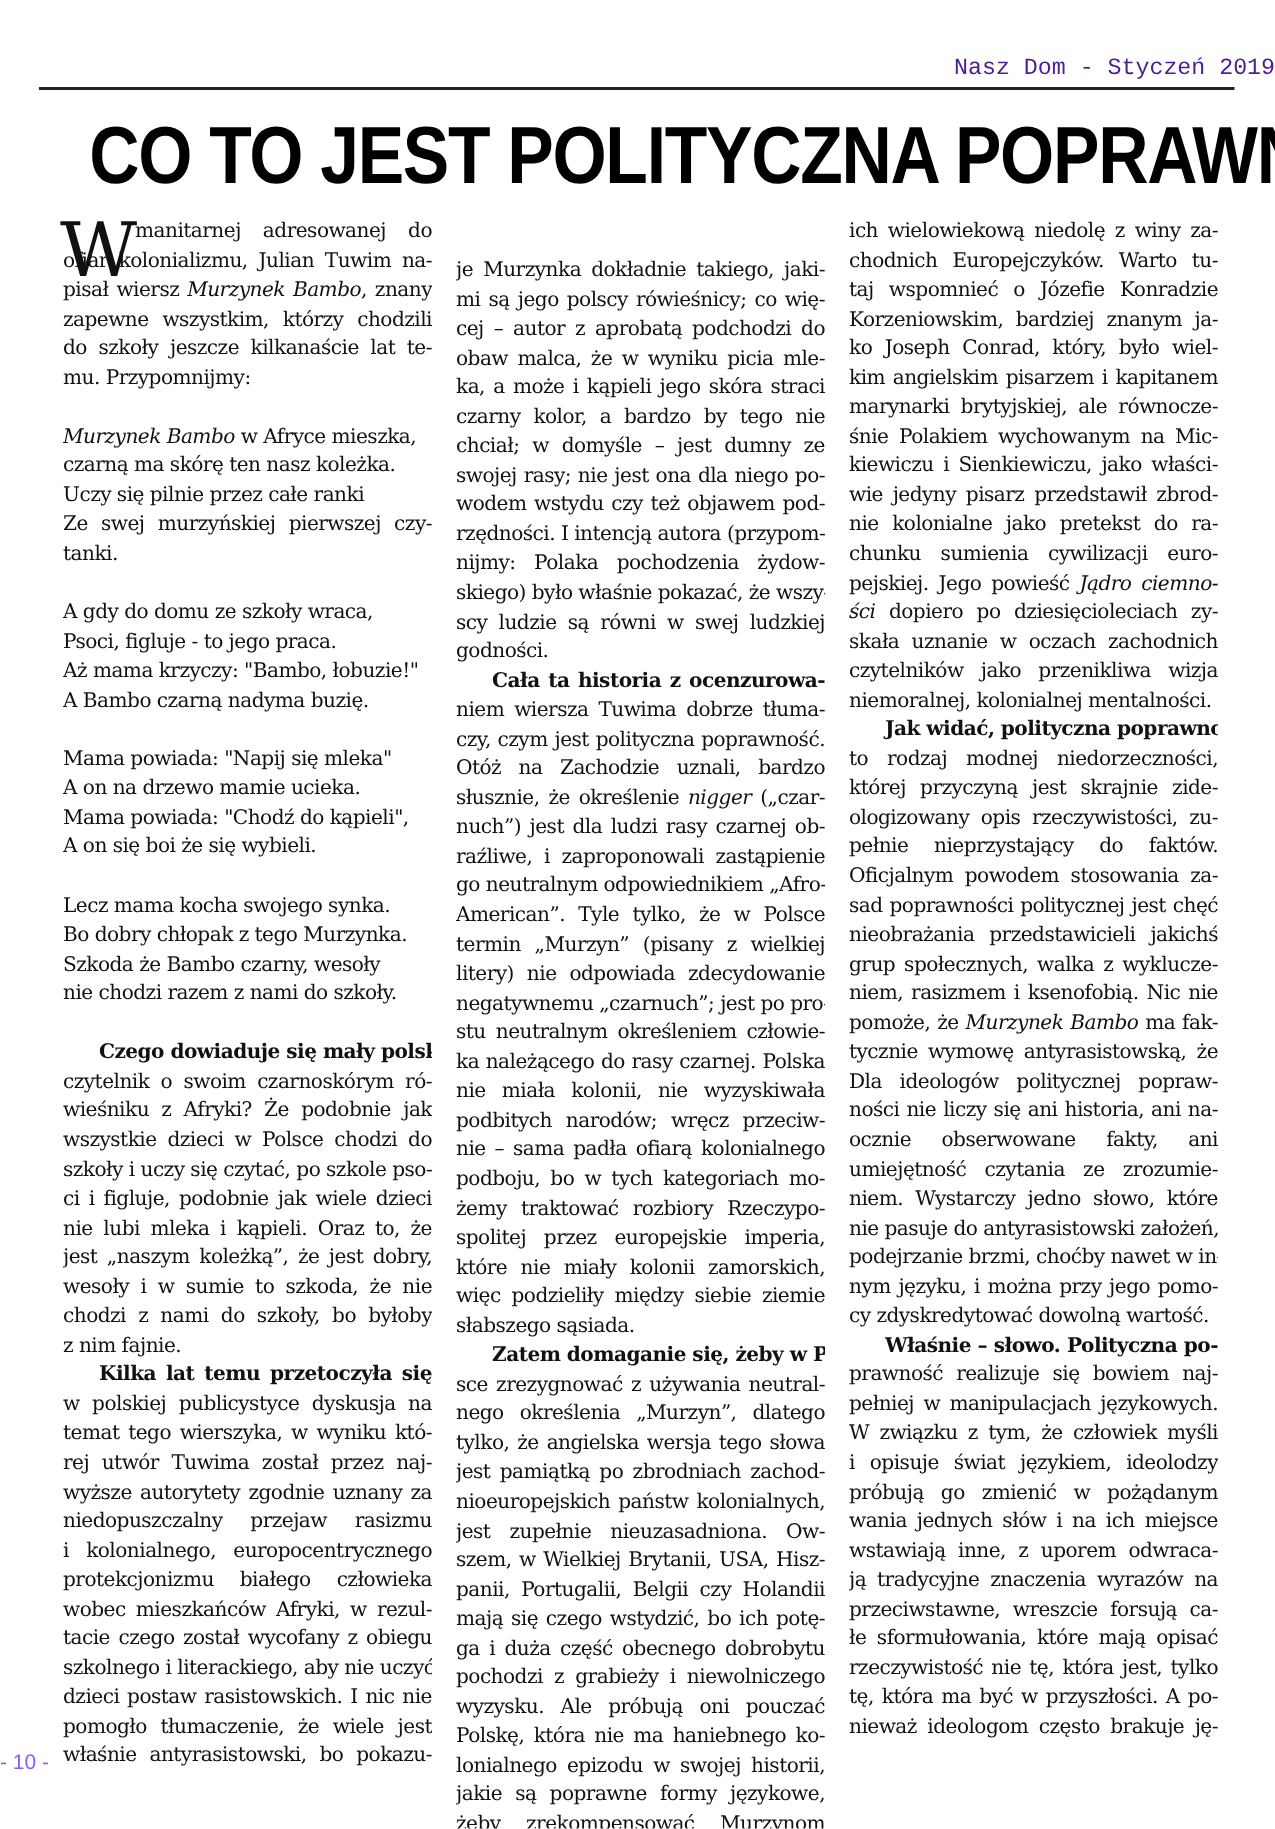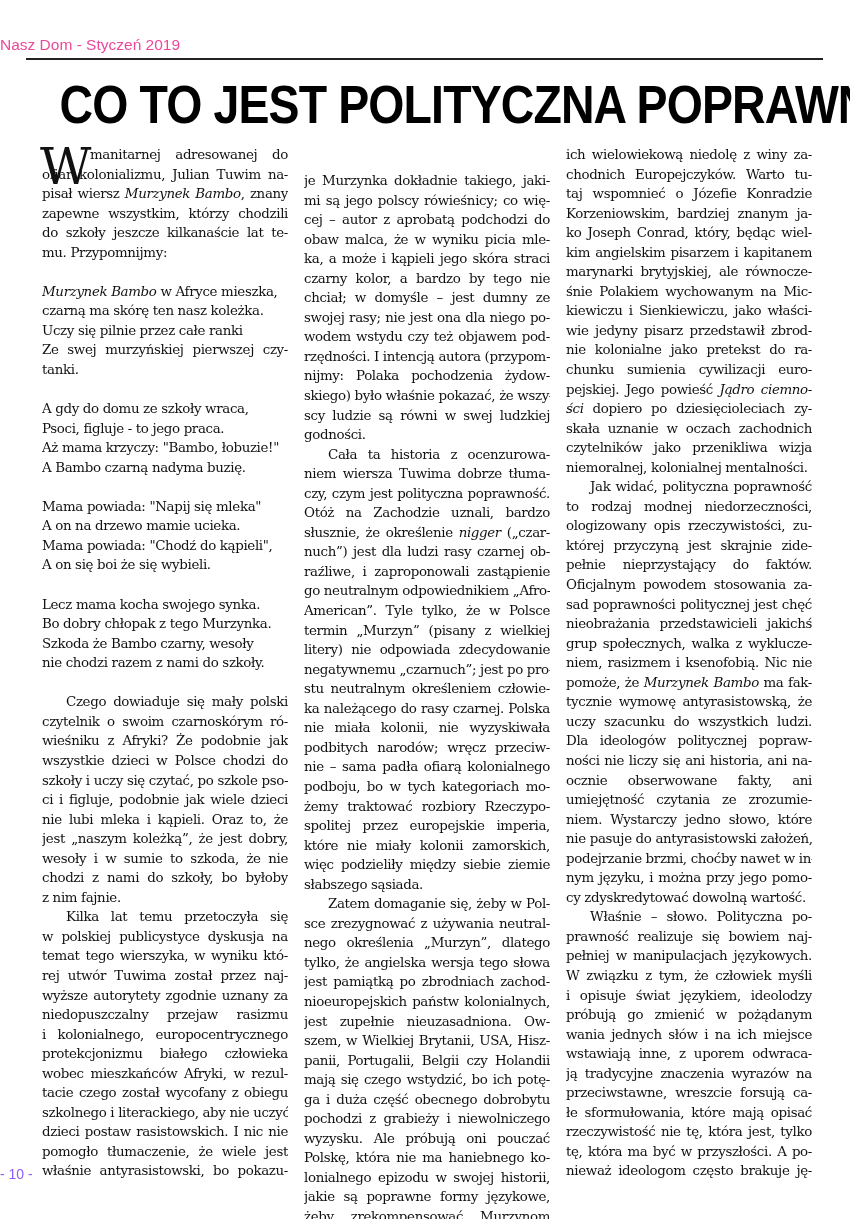--- a/index.html
+++ b/index.html
@@ -1,38 +1,38 @@
 <!DOCTYPE html>
 <html><head>
 <meta charset="utf-8">
 <style>
   html, body { margin: 0; padding: 0; background: #ffffff; }
   body { width: 850px; height: 1219px; position: relative; overflow: hidden; color: #111; }
   .header {
-    position: absolute; left: 0; top: 36px; width: 850px; text-align: left;
-    font-family: Liberation Sans, sans-serif; font-size: 15.5px; color: #ec4899;
+    position: absolute; left: 0; top: 36px; width: 850px; text-align: right;
+    font-family: Liberation Mono, monospace; font-size: 15.5px; color: #4c1d95;
   }
   .rule { position: absolute; left: 26px; top: 58px; width: 797px; height: 0; border-top: 2px solid #222; }
   .title {
     position: absolute; left: 0; top: 72px; width: 850px; text-align: center;
     font-family: "Liberation Sans", sans-serif; font-weight: bold; font-size: 54px;
     letter-spacing: -1px; color: #000; transform: scaleX(0.86); transform-origin: center;
     white-space: nowrap; line-height: 64px;
   }
   .col {
     position: absolute; top: 145px; width: 246px;
     font-family: "DejaVu Serif", "Liberation Serif", serif; font-size: 13.4px; line-height: 19.55px;
     color: #111;
   }
   .col1 { left: 42px; }
   .col2 { left: 304px; margin-top: 26px; }
   .col3 { left: 566px; }
   .ln { display: block; height: 19.55px; white-space: nowrap; text-align: justify; text-align-last: justify; overflow: hidden; letter-spacing: -0.35px; }
   .ln.last { text-align-last: left; }
-  .ln.indent { padding-left: 24px; }
+  .ln.indent { padding-left: 24px; font-weight: bold; }
   .ln.blank { height: 19.55px; }
   .ln.drop { padding-left: 48px; }
   .dropcap {
     position: absolute; left: -2px; top: 0px; font-family: "DejaVu Serif", serif;
     font-size: 50px; line-height: 44px; color: #111;
   }
   em { font-style: italic; }
   .footer {
     position: absolute; left: 0; top: 1166px; width: 850px; 
     font-family: "Liberation Sans", sans-serif; font-size: 14px; color: #8b5cf6;
@@ -155,46 +155,45 @@
     <span class="ln">Polskę, która nie ma haniebnego ko-</span>
     <span class="ln">lonialnego epizodu w swojej historii,</span>
     <span class="ln">jakie są poprawne formy językowe,</span>
     <span class="ln">żeby zrekompensować Murzynom</span>
   </div>
 <div class="col col3">
     <span class="ln">ich wielowiekową niedolę z winy za-</span>
     <span class="ln">chodnich Europejczyków. Warto tu-</span>
     <span class="ln">taj wspomnieć o Józefie Konradzie</span>
     <span class="ln">Korzeniowskim, bardziej znanym ja-</span>
-    <span class="ln">ko Joseph Conrad, który, będąc wiel-</span>
+    <span class="ln">ko Joseph Conrad, który, było wiel-</span>
     <span class="ln">kim angielskim pisarzem i kapitanem</span>
     <span class="ln">marynarki brytyjskiej, ale równocze-</span>
     <span class="ln">śnie Polakiem wychowanym na Mic-</span>
     <span class="ln">kiewiczu i Sienkiewiczu, jako właści-</span>
     <span class="ln">wie jedyny pisarz przedstawił zbrod-</span>
     <span class="ln">nie kolonialne jako pretekst do ra-</span>
     <span class="ln">chunku sumienia cywilizacji euro-</span>
     <span class="ln">pejskiej. Jego powieść <em>Jądro ciemno-</em></span>
     <span class="ln"><em>ści</em> dopiero po dziesięcioleciach zy-</span>
     <span class="ln">skała uznanie w oczach zachodnich</span>
     <span class="ln">czytelników jako przenikliwa wizja</span>
     <span class="ln last">niemoralnej, kolonialnej mentalności.</span>
     <span class="ln indent">Jak widać, polityczna poprawność</span>
     <span class="ln">to rodzaj modnej niedorzeczności,</span>
+    <span class="ln">której przyczyną jest skrajnie zide-</span>
     <span class="ln">ologizowany opis rzeczywistości, zu-</span>
-    <span class="ln">której przyczyną jest skrajnie zide-</span>
     <span class="ln">pełnie nieprzystający do faktów.</span>
     <span class="ln">Oficjalnym powodem stosowania za-</span>
     <span class="ln">sad poprawności politycznej jest chęć</span>
     <span class="ln">nieobrażania przedstawicieli jakichś</span>
     <span class="ln">grup społecznych, walka z wyklucze-</span>
     <span class="ln">niem, rasizmem i ksenofobią. Nic nie</span>
     <span class="ln">pomoże, że <em>Murzynek Bambo</em> ma fak-</span>
     <span class="ln">tycznie wymowę antyrasistowską, że</span>
-    <span class="ln">uczy szacunku do wszystkich ludzi.</span>
     <span class="ln">Dla ideologów politycznej popraw-</span>
     <span class="ln">ności nie liczy się ani historia, ani na-</span>
     <span class="ln">ocznie obserwowane fakty, ani</span>
     <span class="ln">umiejętność czytania ze zrozumie-</span>
     <span class="ln">niem. Wystarczy jedno słowo, które</span>
     <span class="ln">nie pasuje do antyrasistowski założeń,</span>
     <span class="ln">podejrzanie brzmi, choćby nawet w in-</span>
     <span class="ln">nym języku, i można przy jego pomo-</span>
     <span class="ln last">cy zdyskredytować dowolną wartość.</span>
     <span class="ln indent">Właśnie – słowo. Polityczna po-</span>

